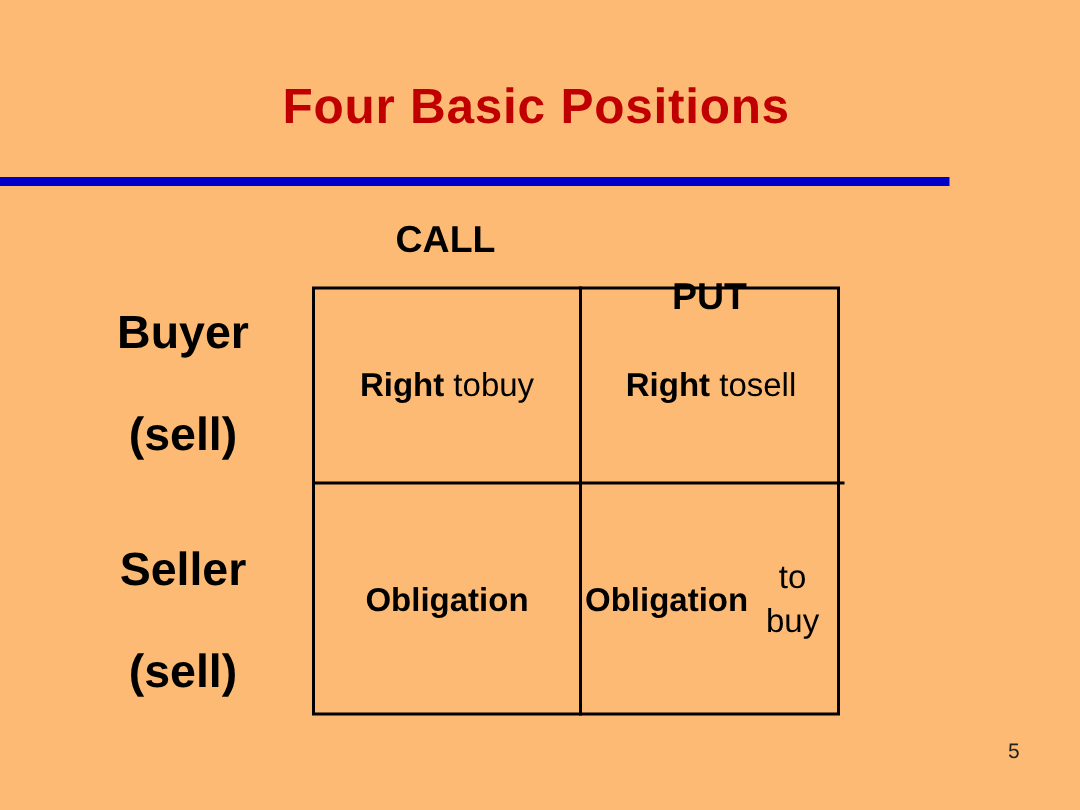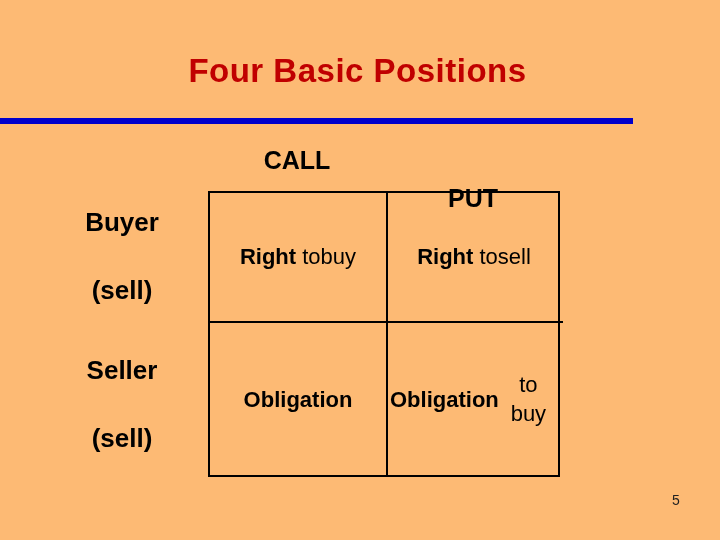--- a/index.html
+++ b/index.html
@@ -88,27 +88,27 @@
   .cell-r1c1 { left: 390px; top: 323px; width: 168px; height: 152px; }
 
   .row-header {
     position: absolute;
     left: 40px;
     width: 164px;
     display: flex;
     flex-direction: column;
     justify-content: center;
     text-align: center;
-    font-size: 26px;
+    font-size: 31px;
     font-weight: bold;
     line-height: 32px;
     gap: 36px;
   }
   .row-header.buyer  { top: 191px; height: 130px; }
-  .row-header.seller { top: 326px; height: 156px; }
+  .row-header.seller { top: 336px; height: 156px; }
 
   .page-number {
     position: absolute;
     left: 672px;
     top: 492px;
     font-size: 14px;
     color: #222222;
   }
 </style>
 </head>

